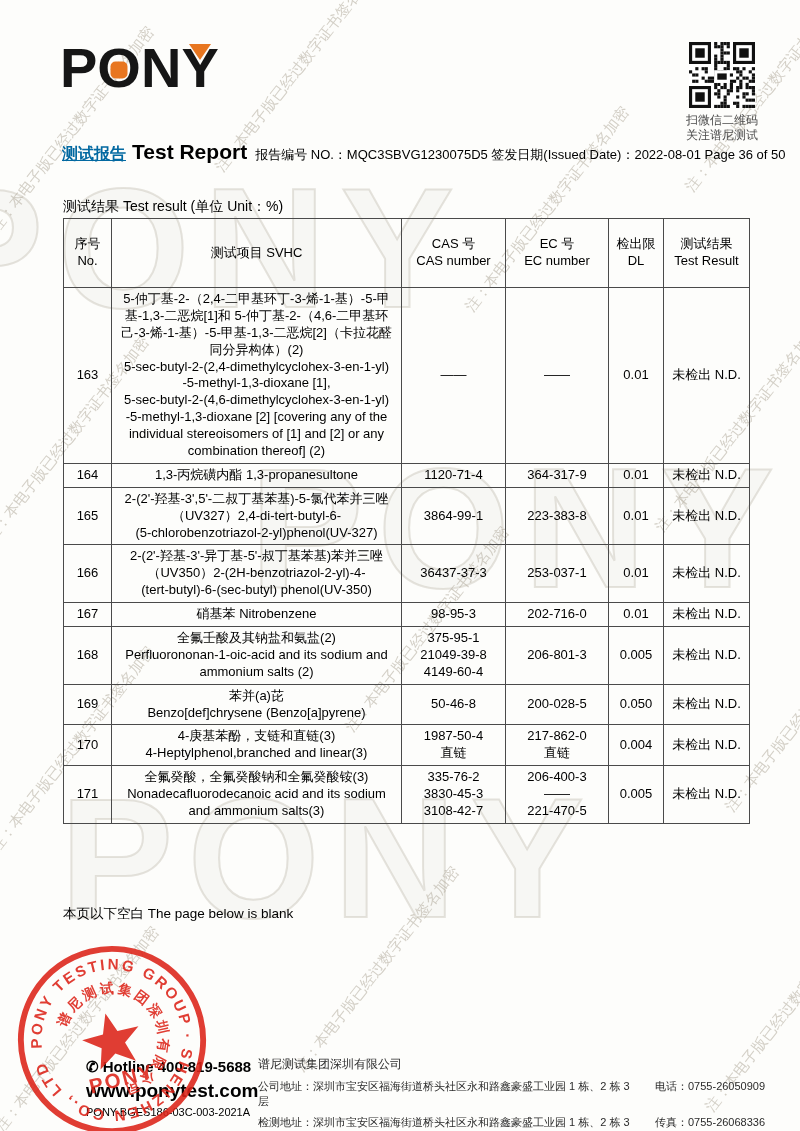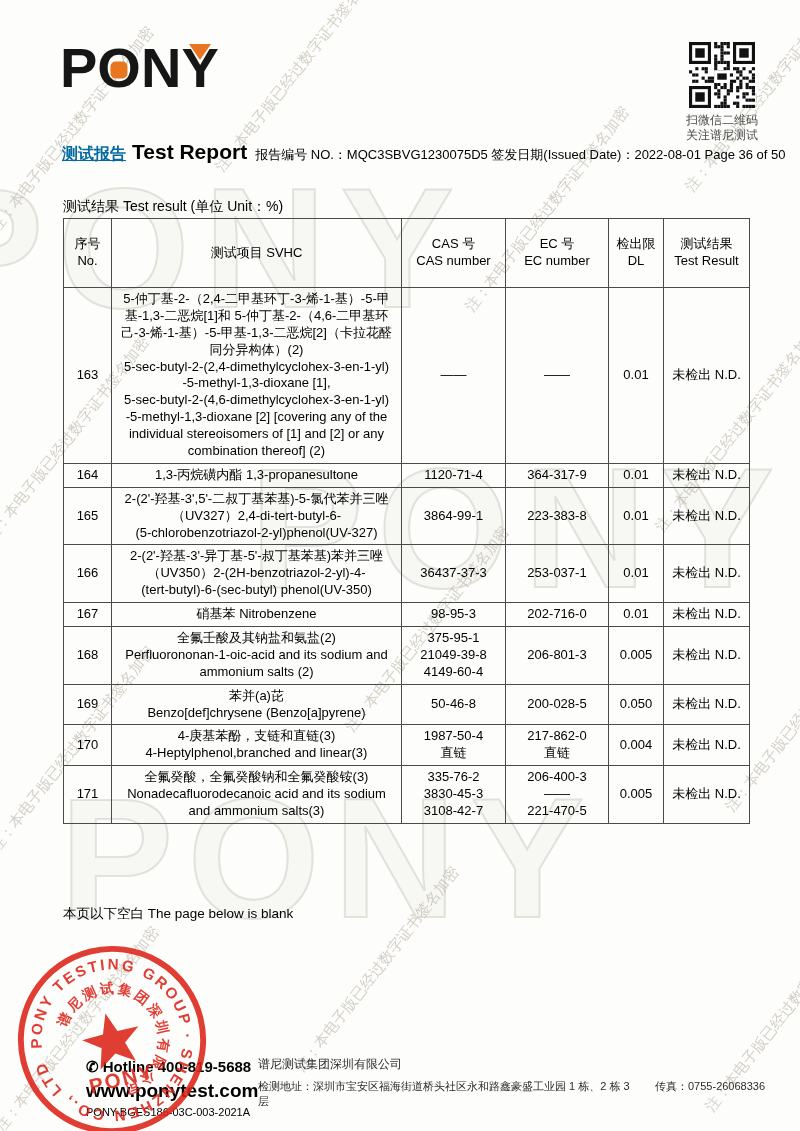--- a/index.html
+++ b/index.html
@@ -370,20 +370,24 @@
 
     <div class="hotline-block">
       <div class="hotline"><span>✆</span> <span>Hotline 400-819-5688</span></div>
       <div class="website">www.ponytest.com</div>
       <div class="doc-code">PONY-BGES186-03C-003-2021A</div>
     </div>
 
     <div class="company-block">
       <div class="company-name">谱尼测试集团深圳有限公司</div>
       <div class="addr-line">
+        <span class="addr-left">公司地址：深圳市宝安区福海街道桥头社区永和路鑫豪盛工业园 1 栋、2 栋 3 层</span>
+        <span class="addr-right">电话：0755-26050909</span>
+      </div>
+      <div class="addr-line">
         <span class="addr-left">检测地址：深圳市宝安区福海街道桥头社区永和路鑫豪盛工业园 1 栋、2 栋 3 层</span>
         <span class="addr-right">传真：0755-26068336</span>
       </div>
     </div>
 
     <svg class="stamp" viewBox="0 0 200 200">
       <defs>
         <path id="ringTop" d="M100,100 m-72,0 a72,72 0 1,1 144,0 a72,72 0 1,1 -144,0"></path>
         <path id="ringZh" d="M100,100 m-48,0 a48,48 0 1,1 96,0 a48,48 0 1,1 -96,0"></path>
       </defs>

